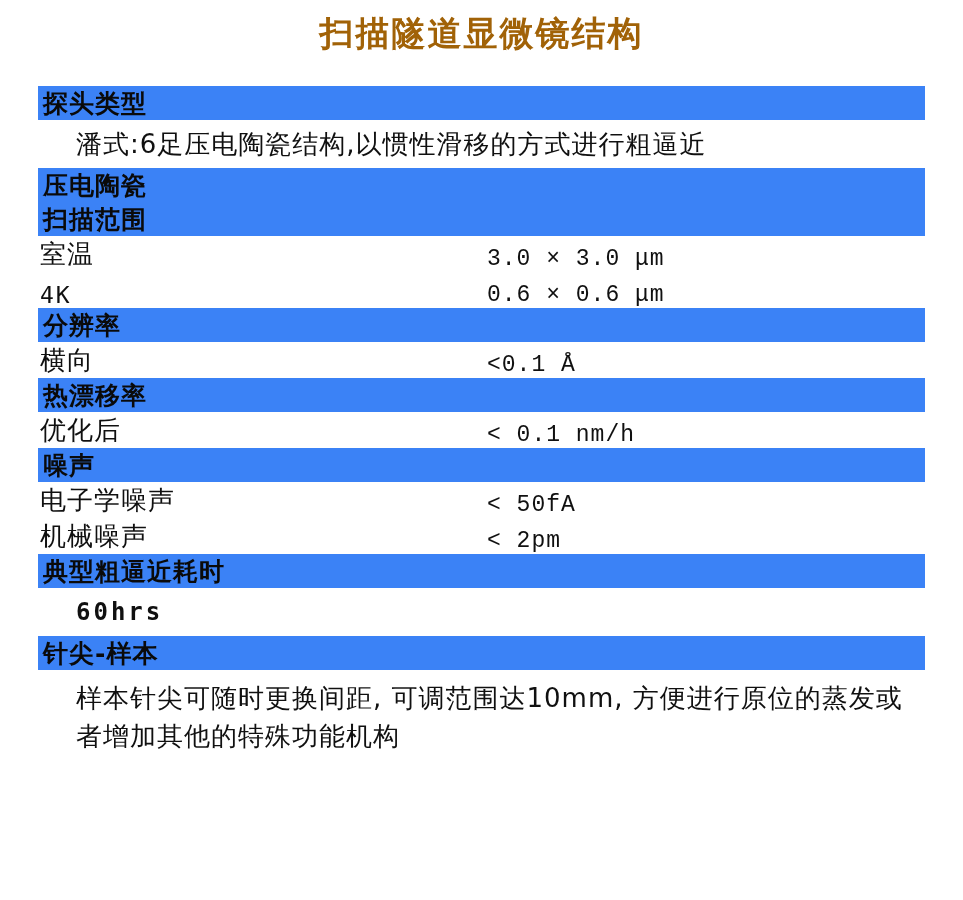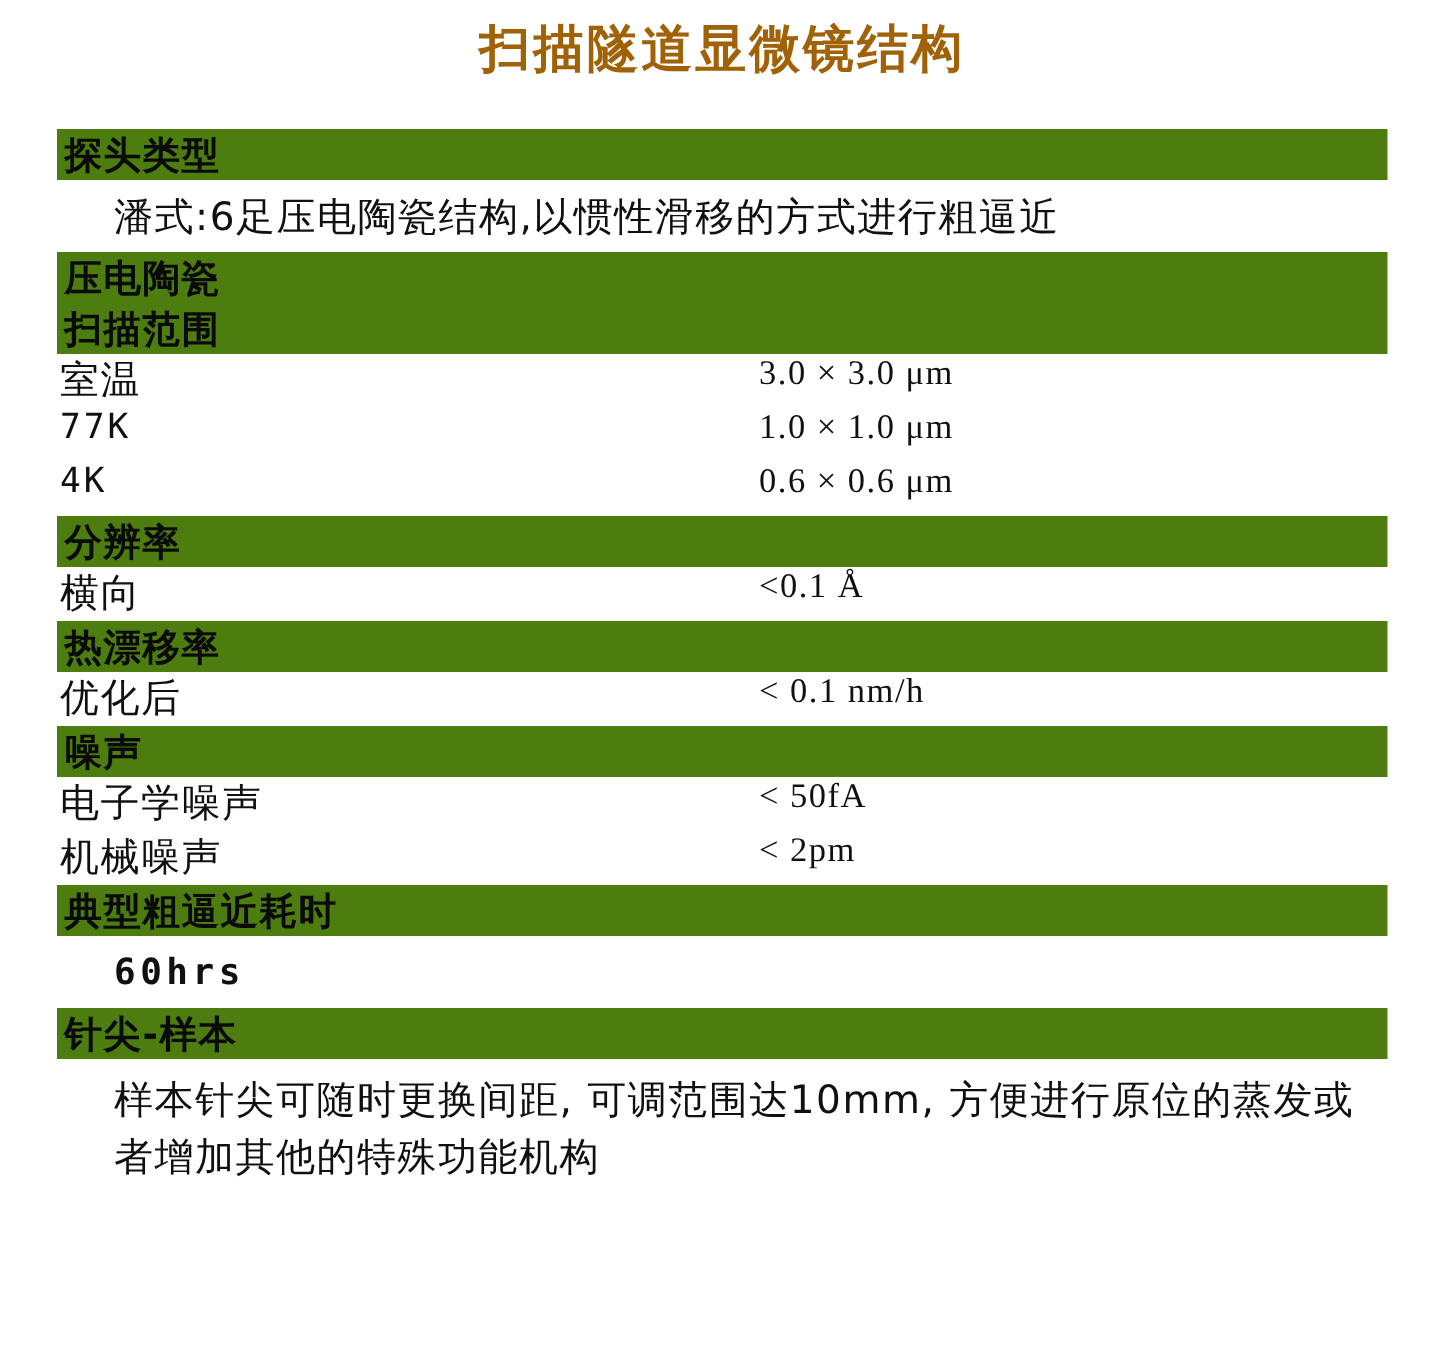--- a/index.html
+++ b/index.html
@@ -22,21 +22,21 @@
     letter-spacing: 2px;
     color: #a16207;
   }
   .sheet {
     margin-left: 38px;
     width: 887px;
     margin-top: 30px;
   }
   .bar {
     height: 34px;
-    background: #4d7c0f;
+    background: #3b82f6;
     display: flex;
     align-items: center;
     padding-left: 5px;
     box-sizing: border-box;
     position: relative;
   }
   .bar .bar-label {
     font-size: 25px;
     font-weight: bold;
     color: #0a0a0a;
@@ -48,38 +48,37 @@
     align-items: center;
     font-size: 26px;
     letter-spacing: 1px;
     padding-left: 2px;
     box-sizing: border-box;
     margin-left: 36px;
   }
   .pair-row {
     height: 36px;
     display: flex;
-    align-items: flex-start;
+    align-items: flex-end;
     padding-left: 2px;
     box-sizing: border-box;
-    gap: 19px;
   }
   .pair-label {
     width: 447px;
     flex: 0 0 447px;
     font-size: 26px;
     letter-spacing: 1px;
   }
   .latin {
     font-family: "DejaVu Sans Mono", monospace;
     font-size: 23px;
     letter-spacing: 2px;
   }
   .pair-value {
-    font-family: Liberation Serif, serif;
+    font-family: Liberation Mono, monospace;
     font-size: 23px;
     letter-spacing: 1px;
     white-space: pre;
   }
   .mono-row {
     height: 44px;
     font-family: "DejaVu Sans Mono", monospace;
     font-size: 24px;
     letter-spacing: 3px;
     font-weight: bold;
@@ -110,24 +109,20 @@
   <div class="bar">
     <span class="bar-label">压电陶瓷</span>
   </div>
 
   <div class="bar">
     <span class="bar-label">扫描范围</span>
   </div>
   <div class="pair-row">
     <span class="pair-label">室温</span>
     <span class="pair-value">3.0 × 3.0 μm</span>
-  </div>
-  <div class="pair-row">
-    <span class="pair-label latin">77K</span>
-    <span class="pair-value">1.0 × 1.0 μm</span>
   </div>
   <div class="pair-row">
     <span class="pair-label latin">4K</span>
     <span class="pair-value">0.6 × 0.6 μm</span>
   </div>
 
   <div class="bar">
     <span class="bar-label">分辨率</span>
   </div>
   <div class="pair-row">

